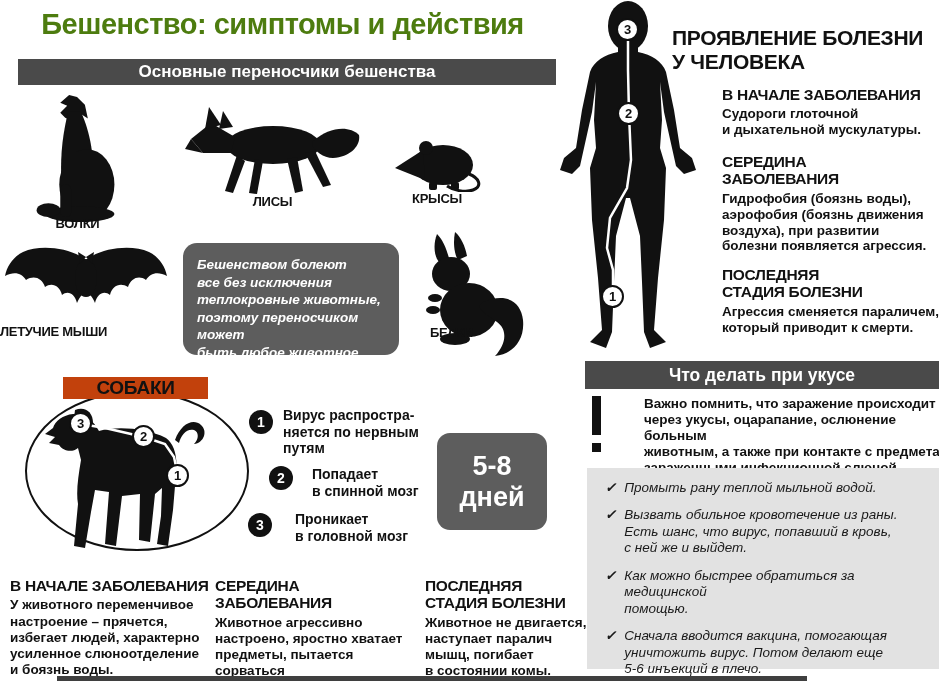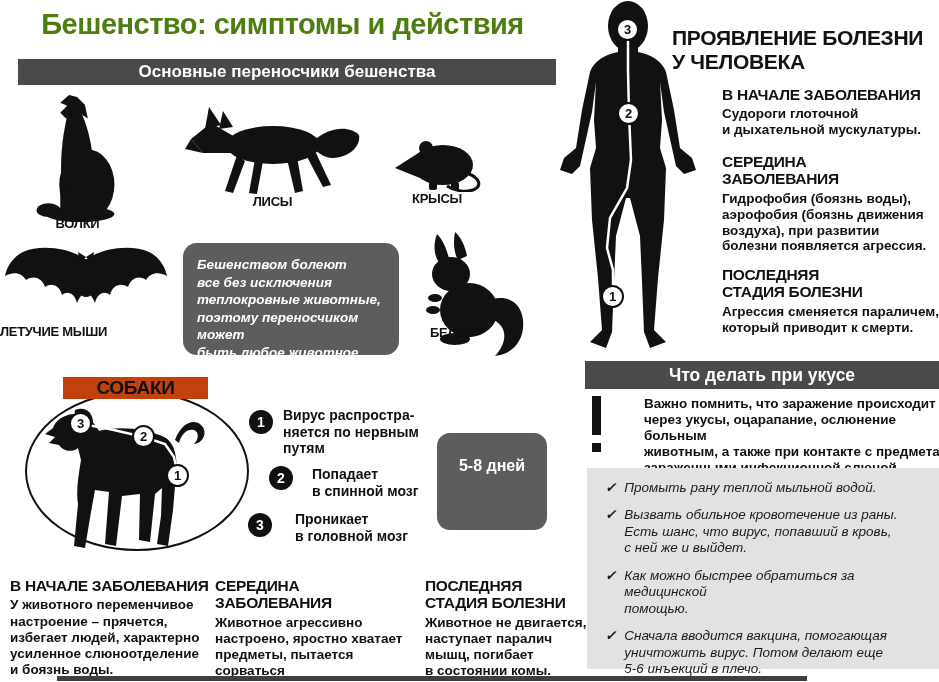--- a/index.html
+++ b/index.html
@@ -21,21 +21,21 @@
   .lbl-rats     { left:393px; top:191px; width:88px;  text-align:center; }
   .lbl-bats     { left:0;     top:324px; width:168px; text-align:left; }
   .lbl-squirrels{ left:430px; top:325px; }
 
   .note-box { left:183px; top:243px; width:216px; height:112px; background:#5d5d5d; border-radius:14px;
               color:#fff; font-style:italic; font-weight:bold; font-size:13.5px; line-height:1.3; padding:13px 14px; }
 
   .duration-box { left:437px; top:433px; width:110px; height:97px; background:#5d5d5d; border-radius:13px;
                   color:#fff; text-align:center; padding-top:10px; }
   .duration-caption { font-style:italic; font-weight:bold; font-size:12.5px; line-height:1.22; }
-  .duration-value { font-weight:bold; font-size:16px; margin-top:14px; }
+  .duration-value { font-weight:bold; font-size:27px; margin-top:8px; }
 
   .dog-ellipse { left:25px; top:391px; width:224px; height:160px; border:2px solid #111; border-radius:50%; }
   .sobaki { left:63px; top:377px; width:145px; text-align:center; font-size:19px; font-weight:bold;
             background:#c2410c; z-index:4; letter-spacing:-0.3px; }
 
   .step-bullet { width:24px; height:24px; border-radius:50%; background:#111; color:#fff; font-weight:bold;
                  font-size:14px; display:flex; align-items:center; justify-content:center; }
   .b1 { left:249px; top:410px; } .b2 { left:269px; top:466px; } .b3 { left:248px; top:513px; }
   .step-text { font-weight:bold; font-size:14px; line-height:1.18; }
   .t1 { left:283px; top:407px; width:145px; } .t2 { left:312px; top:466px; width:130px; } .t3 { left:295px; top:511px; width:140px; }

